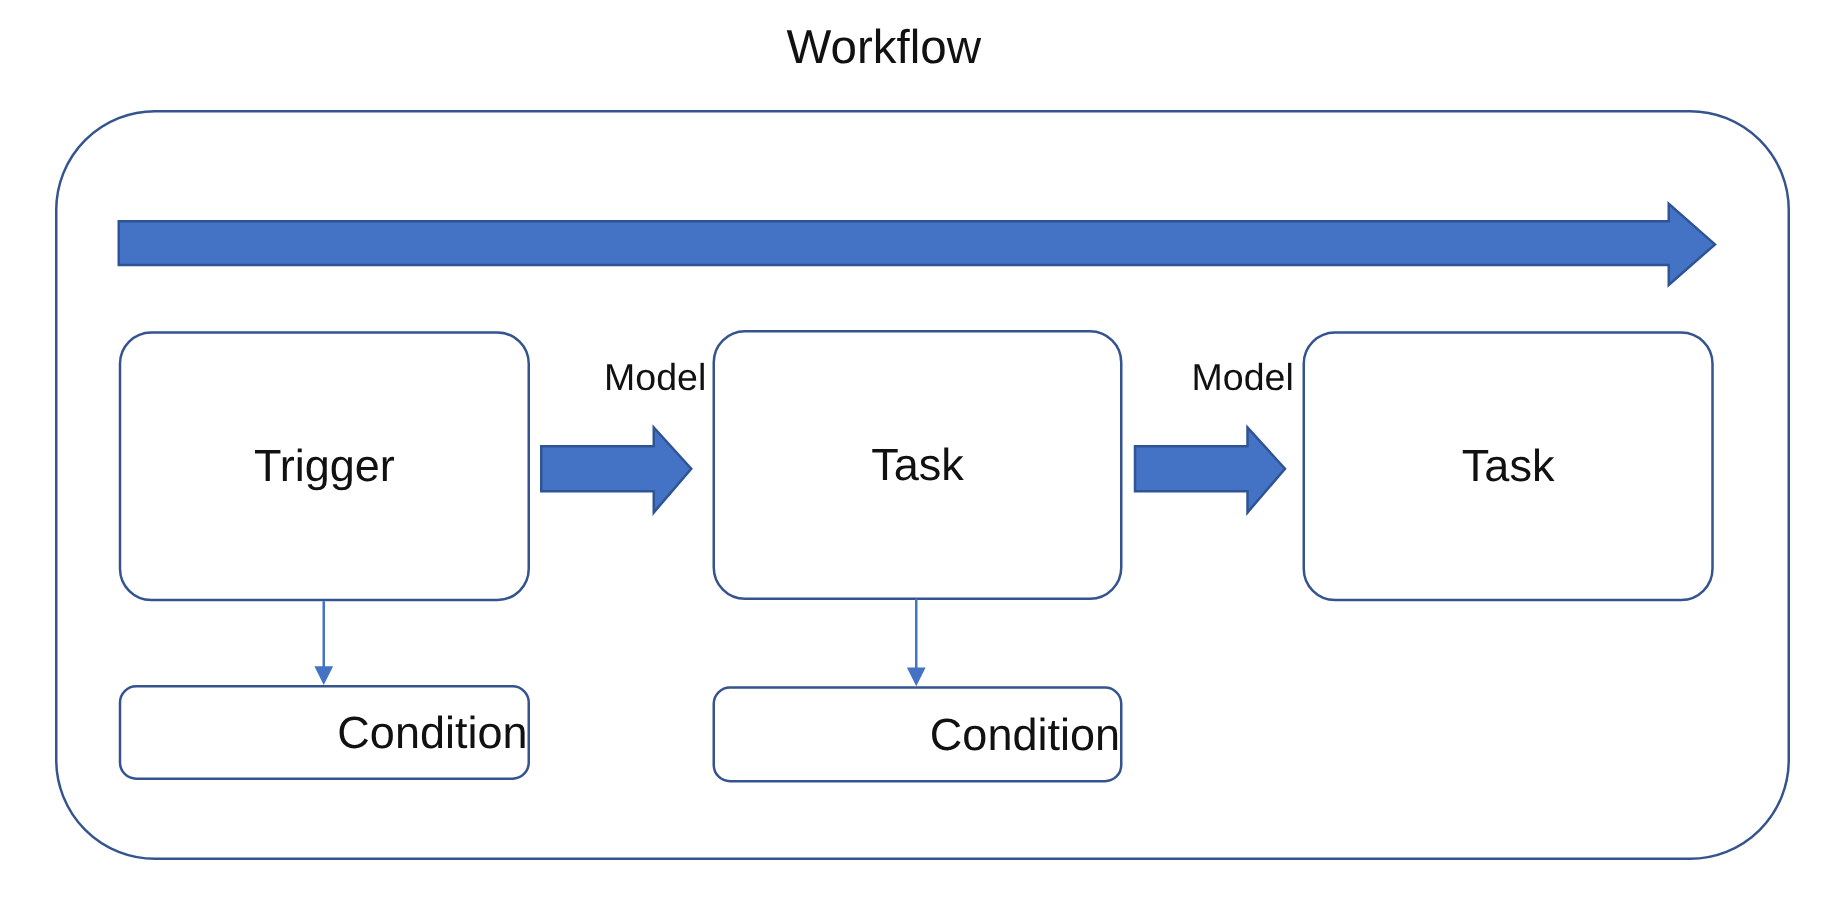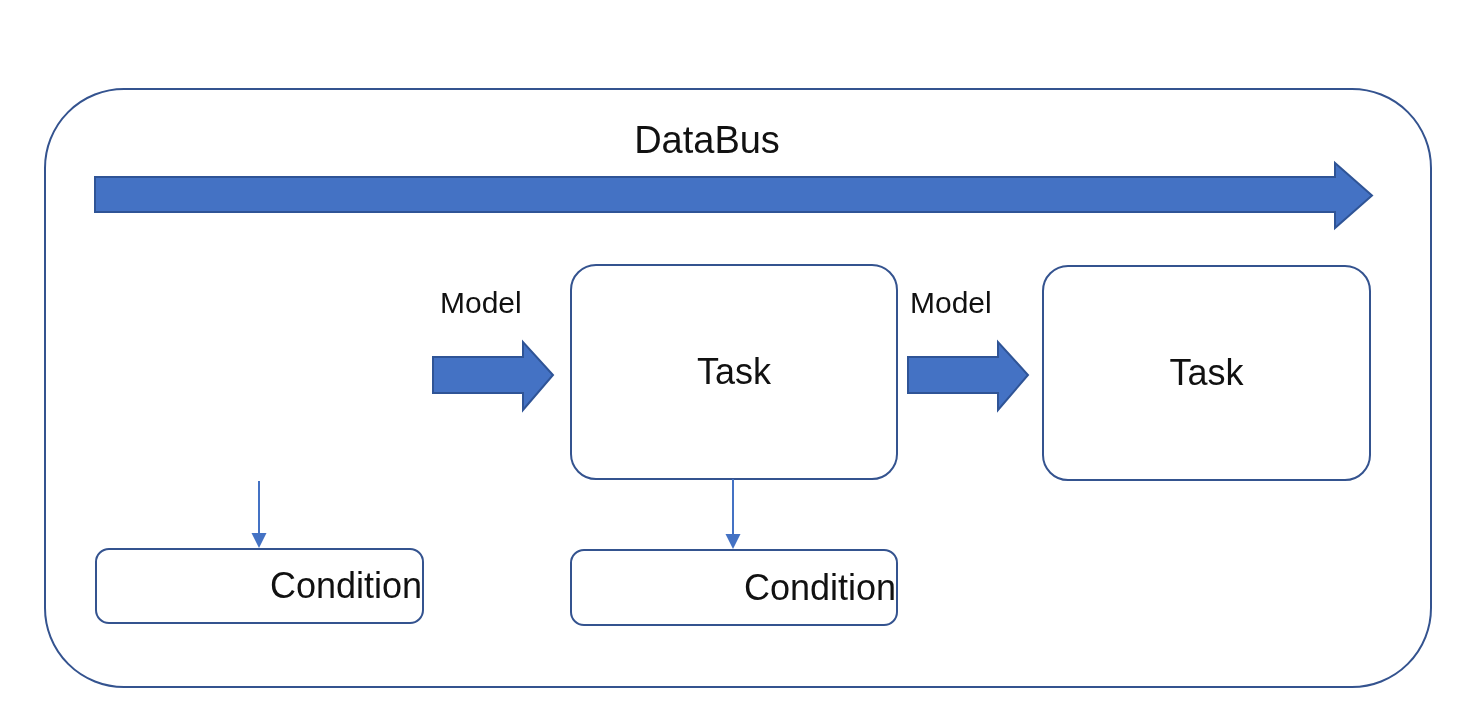--- a/index.html
+++ b/index.html
@@ -72,48 +72,51 @@
   .node-small { border-radius: 14px; justify-content: flex-end; }
 
   .node-trigger { left: 95px;  top: 265px; width: 329px; height: 216px; }
   .node-task-1  { left: 570px; top: 264px; width: 328px; height: 216px; }
   .node-task-2  { left: 1042px;top: 265px; width: 329px; height: 216px; }
   .node-cond-1  { left: 95px;  top: 548px; width: 329px; height: 76px; }
   .node-cond-2  { left: 570px; top: 549px; width: 328px; height: 77px; }
 
   .model-label {
     top: 286px; width: 125px;
-    text-align: left;
+    text-align: right;
     font-size: 30px;
   }
   .model-label-1 { left: 440px; }
   .model-label-2 { left: 910px; }
 
   .model-arrow-1 { left: 430px; top: 339px; }
   .model-arrow-2 { left: 905px; top: 339px; }
 
   .databus-arrow { left: 93px; top: 150px; }
 
   .connector-1 { left: 248px; top: 481px; }
   .connector-2 { left: 722px; top: 479px; }
 </style>
 </head>
 <body>
 
 <div class="canvas">
 
+  <div class="abs diagram-title">Workflow</div>
 
   <div class="abs outer-container"></div>
 
-  <div class="abs databus-label">DataBus</div>
 
   <svg class="abs arrow-svg databus-arrow" width="1285" height="92" viewBox="0 0 1285 92">
     <polygon class="block-arrow-shape" points="2,27 1242,27 1242,13 1279,45.5 1242,78 1242,62 2,62"></polygon>
   </svg>
 
+  <div class="abs node node-big node-trigger">
+    <span>Trigger</span>
+  </div>
 
   <div class="abs model-label model-label-1">Model</div>
 
   <svg class="abs arrow-svg model-arrow-1" width="126" height="74" viewBox="0 0 126 74">
     <polygon class="block-arrow-shape" points="3,18 93,18 93,3 123,36 93,71 93,54 3,54"></polygon>
   </svg>
 
   <div class="abs node node-big node-task-1">
     <span>Task</span>
   </div>

